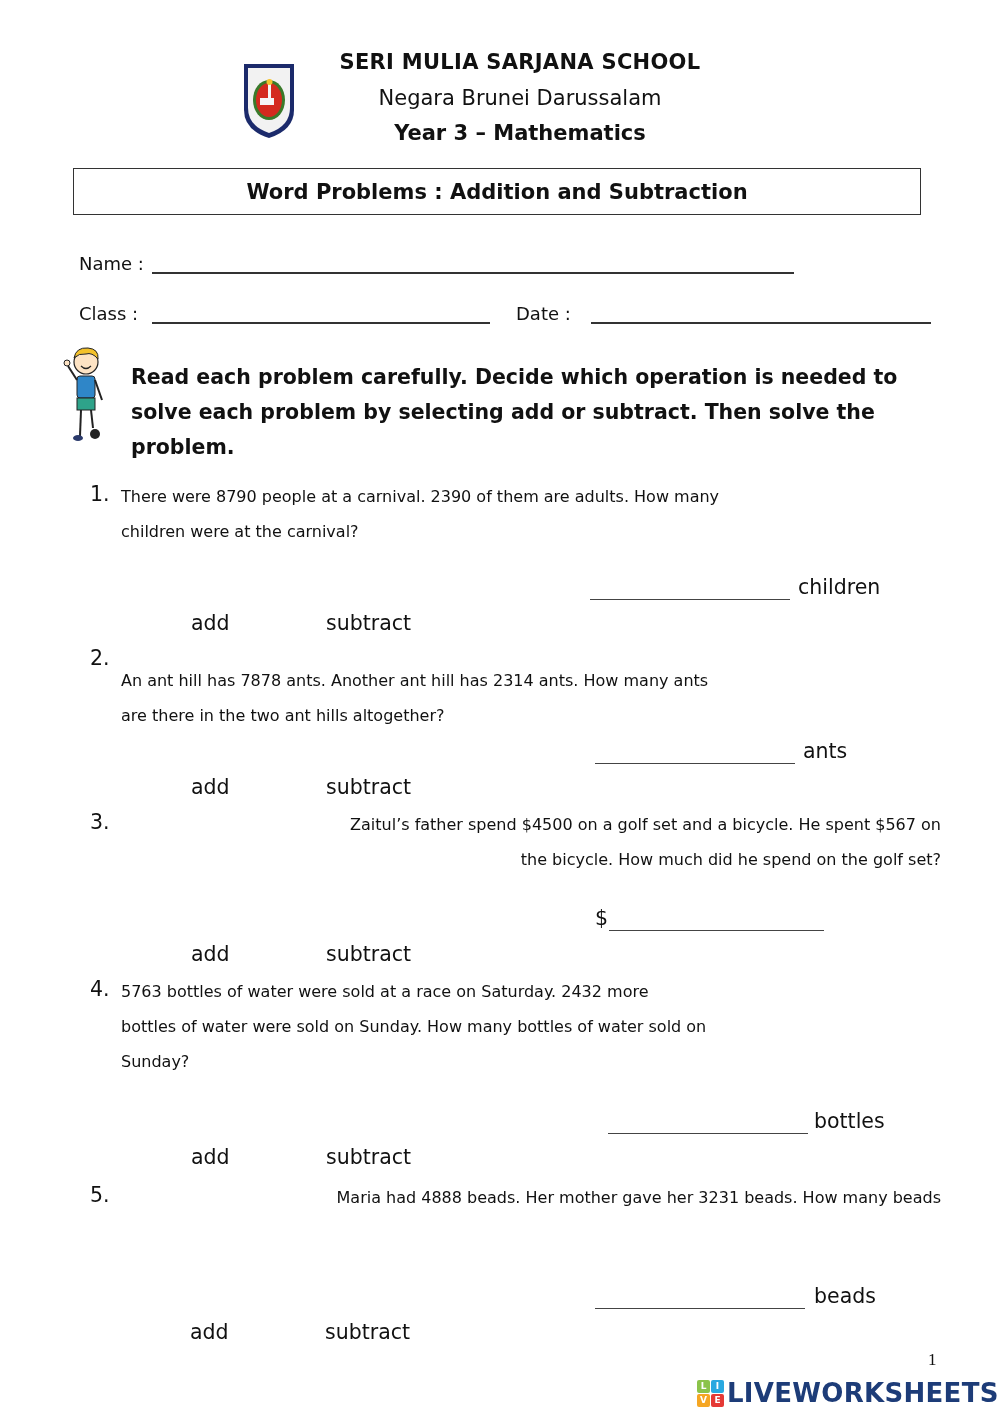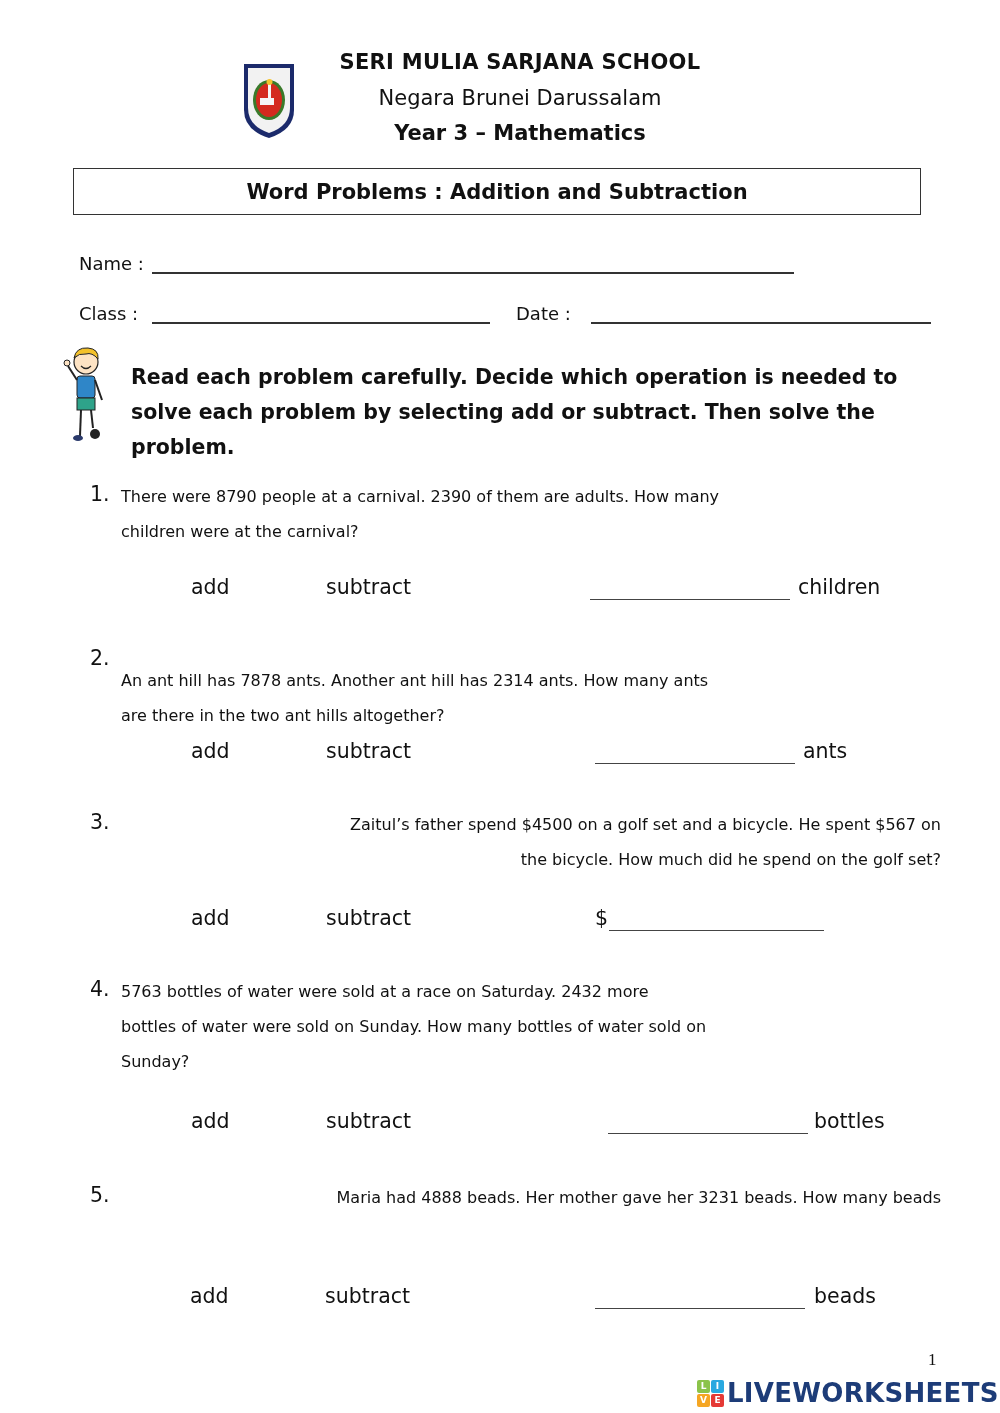--- a/index.html
+++ b/index.html
@@ -11,21 +11,21 @@
   .subject { left: 0; width: 1040px; text-align: center; top: 121px; font-size: 21px; font-weight: bold; }
   .logo { left: 240px; top: 58px; width: 58px; height: 82px; }
   .title-box { left: 73px; top: 168px; width: 848px; height: 47px; border: 1.5px solid #333; box-sizing: border-box;
                display: flex; align-items: center; justify-content: center; font-size: 21px; font-weight: bold; }
   .field-label { font-size: 18px; }
   .line { border-bottom: 2px solid #333; height: 0; }
   .instr-icon { left: 62px; top: 344px; width: 50px; height: 100px; }
   .instr { left: 131px; top: 360px; width: 780px; font-size: 20.5px; font-weight: bold; line-height: 35px; }
   .q-num { font-size: 20.5px; left: 90px; }
   .q-text { left: 121px; width: 820px; font-size: 16px; line-height: 35px; }
-  .opt { font-size: 20.5px; }
+  .opt { font-size: 20.5px; margin-top: 36px; }
   .ans-line { border-bottom: 1.5px solid #444; height: 0; }
   .unit { font-size: 20.5px; }
   .page-num { left: 928px; top: 1350px; font-family: "Liberation Serif", serif; font-size: 17px; }
   .brand { left: 697px; top: 1378px; display: flex; align-items: center; }
   .brand-tiles { display: grid; grid-template-columns: 13px 13px; grid-template-rows: 13px 13px; gap: 1px; margin-right: 3px; }
   .tile { font-family: "DejaVu Sans", sans-serif; font-size: 9px; font-weight: bold; color: #fff; display: flex; align-items: center; justify-content: center; border-radius: 2px; }
   .brand-text { font-family: "DejaVu Sans", sans-serif; font-weight: bold; font-size: 26px; color: #1d3c78; letter-spacing: 0.3px; }
 </style>
 </head>
 <body>

